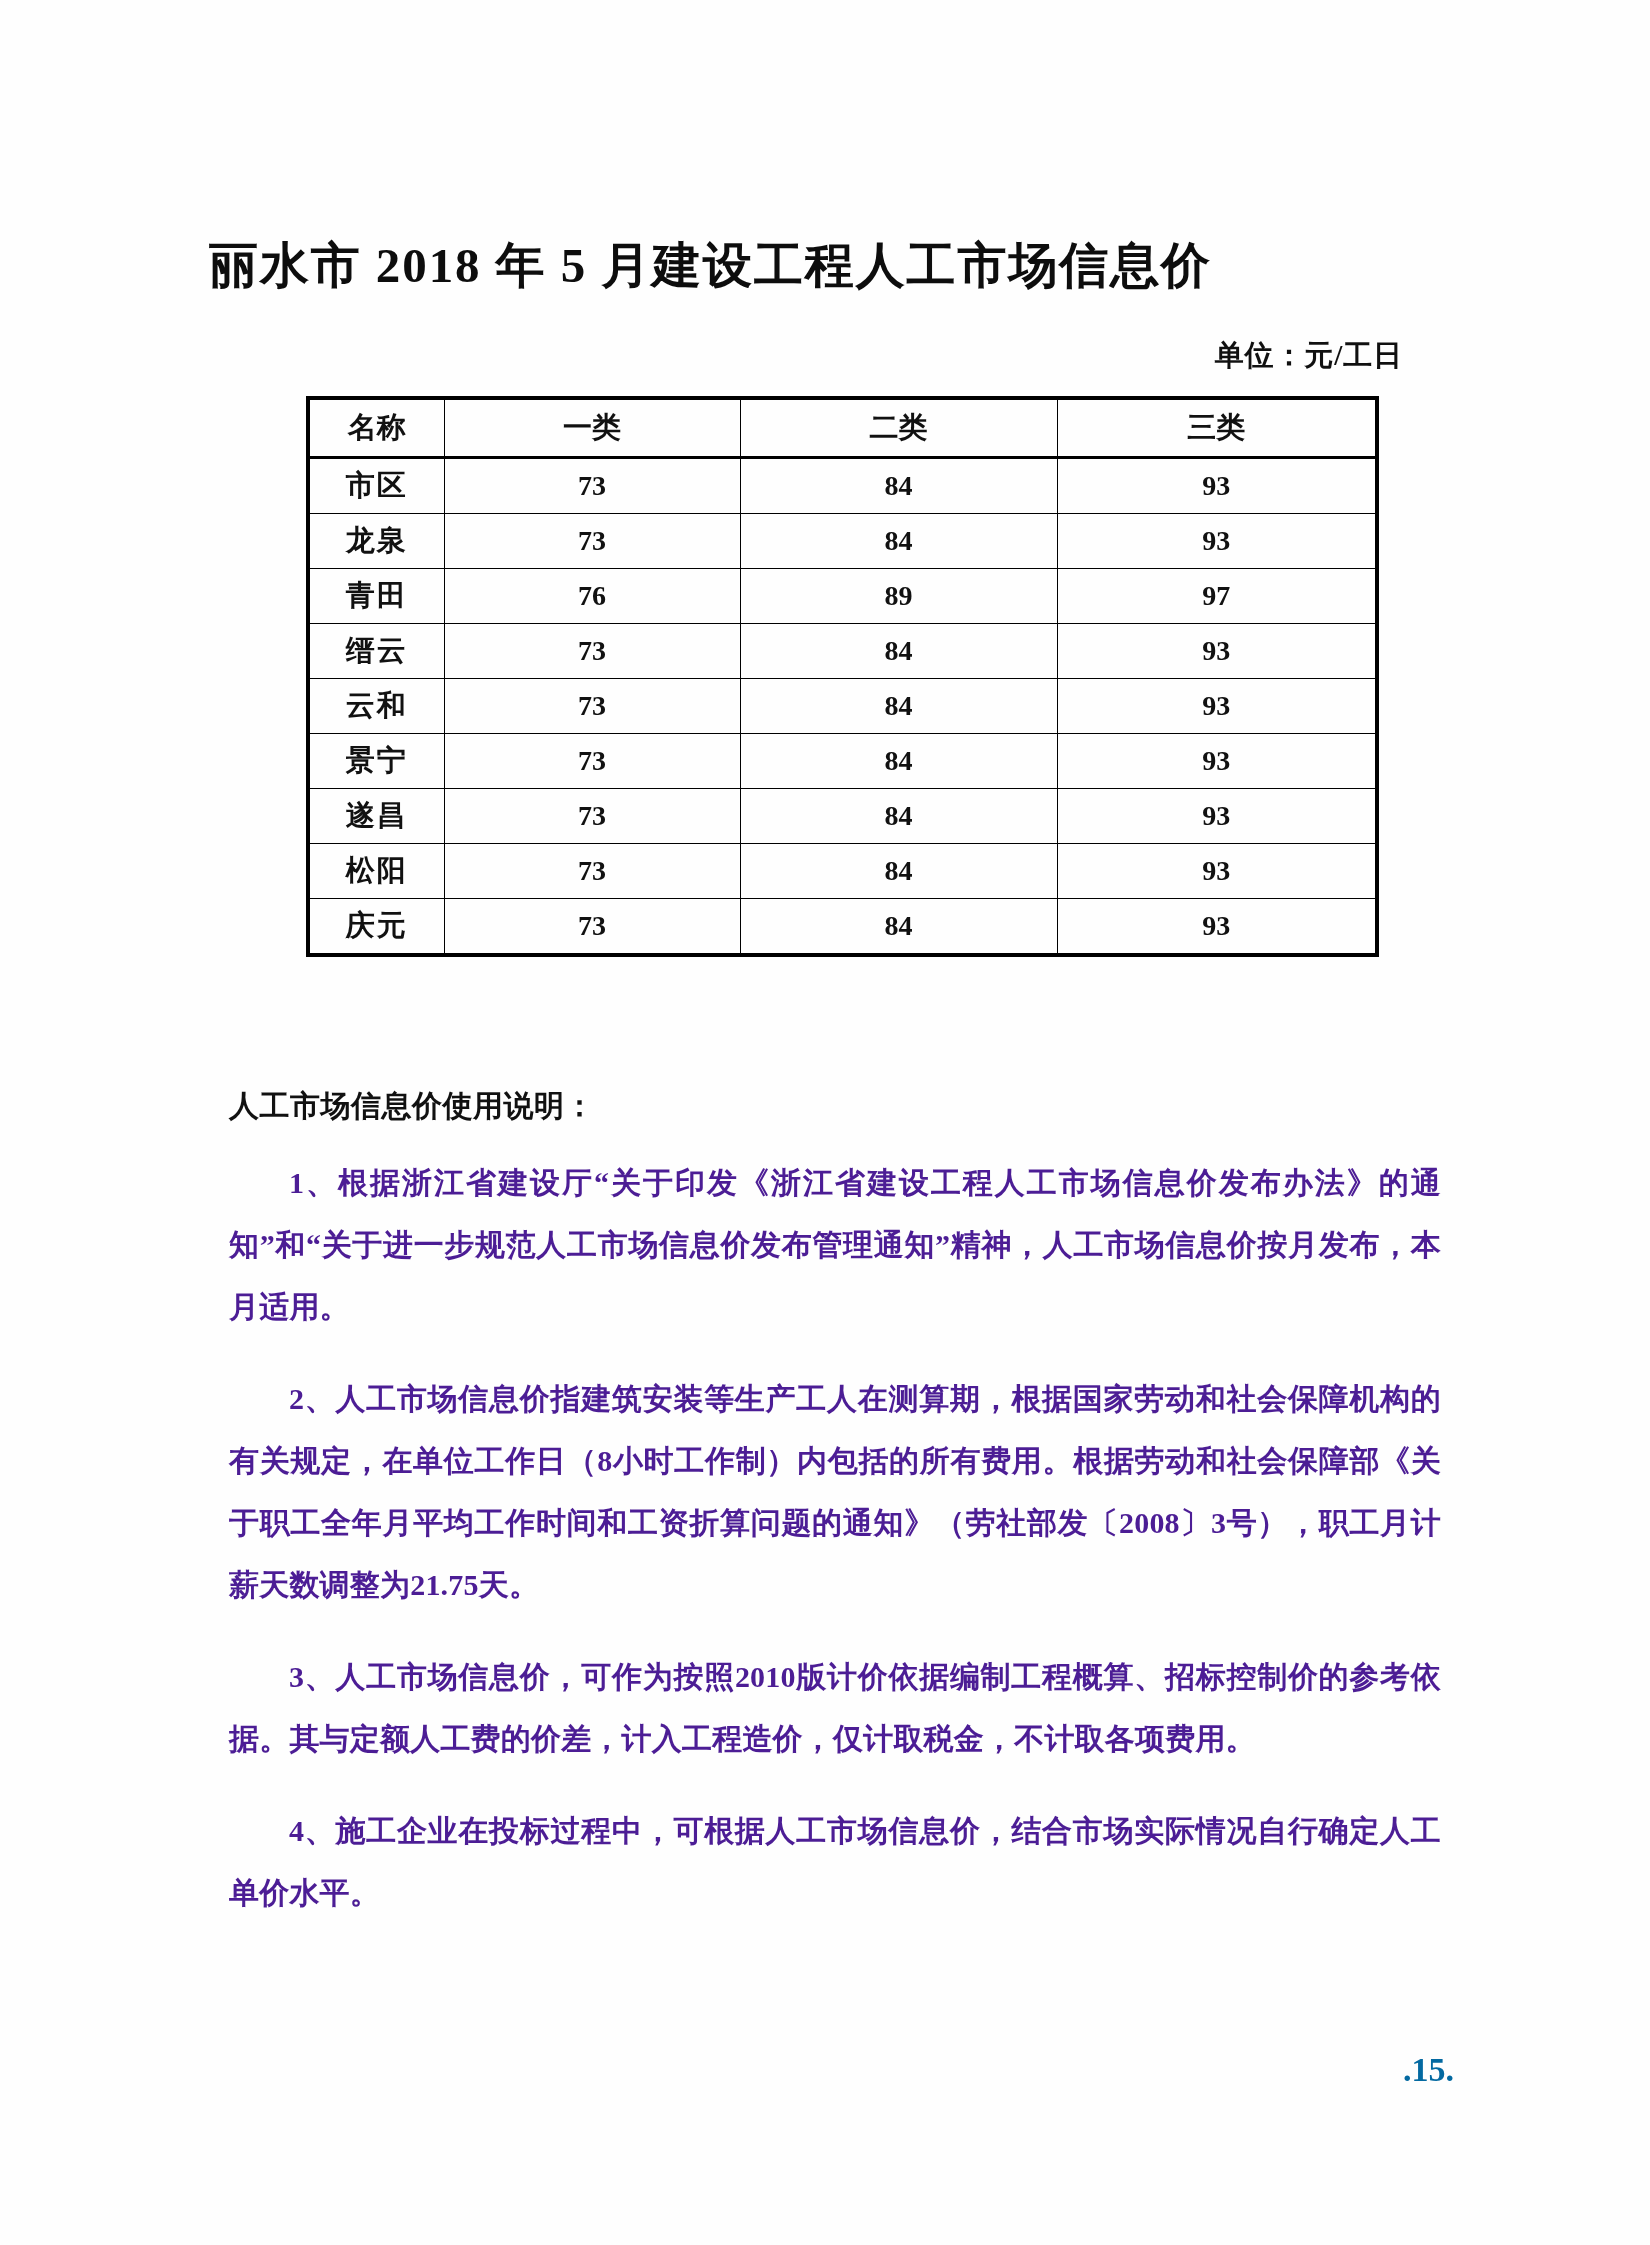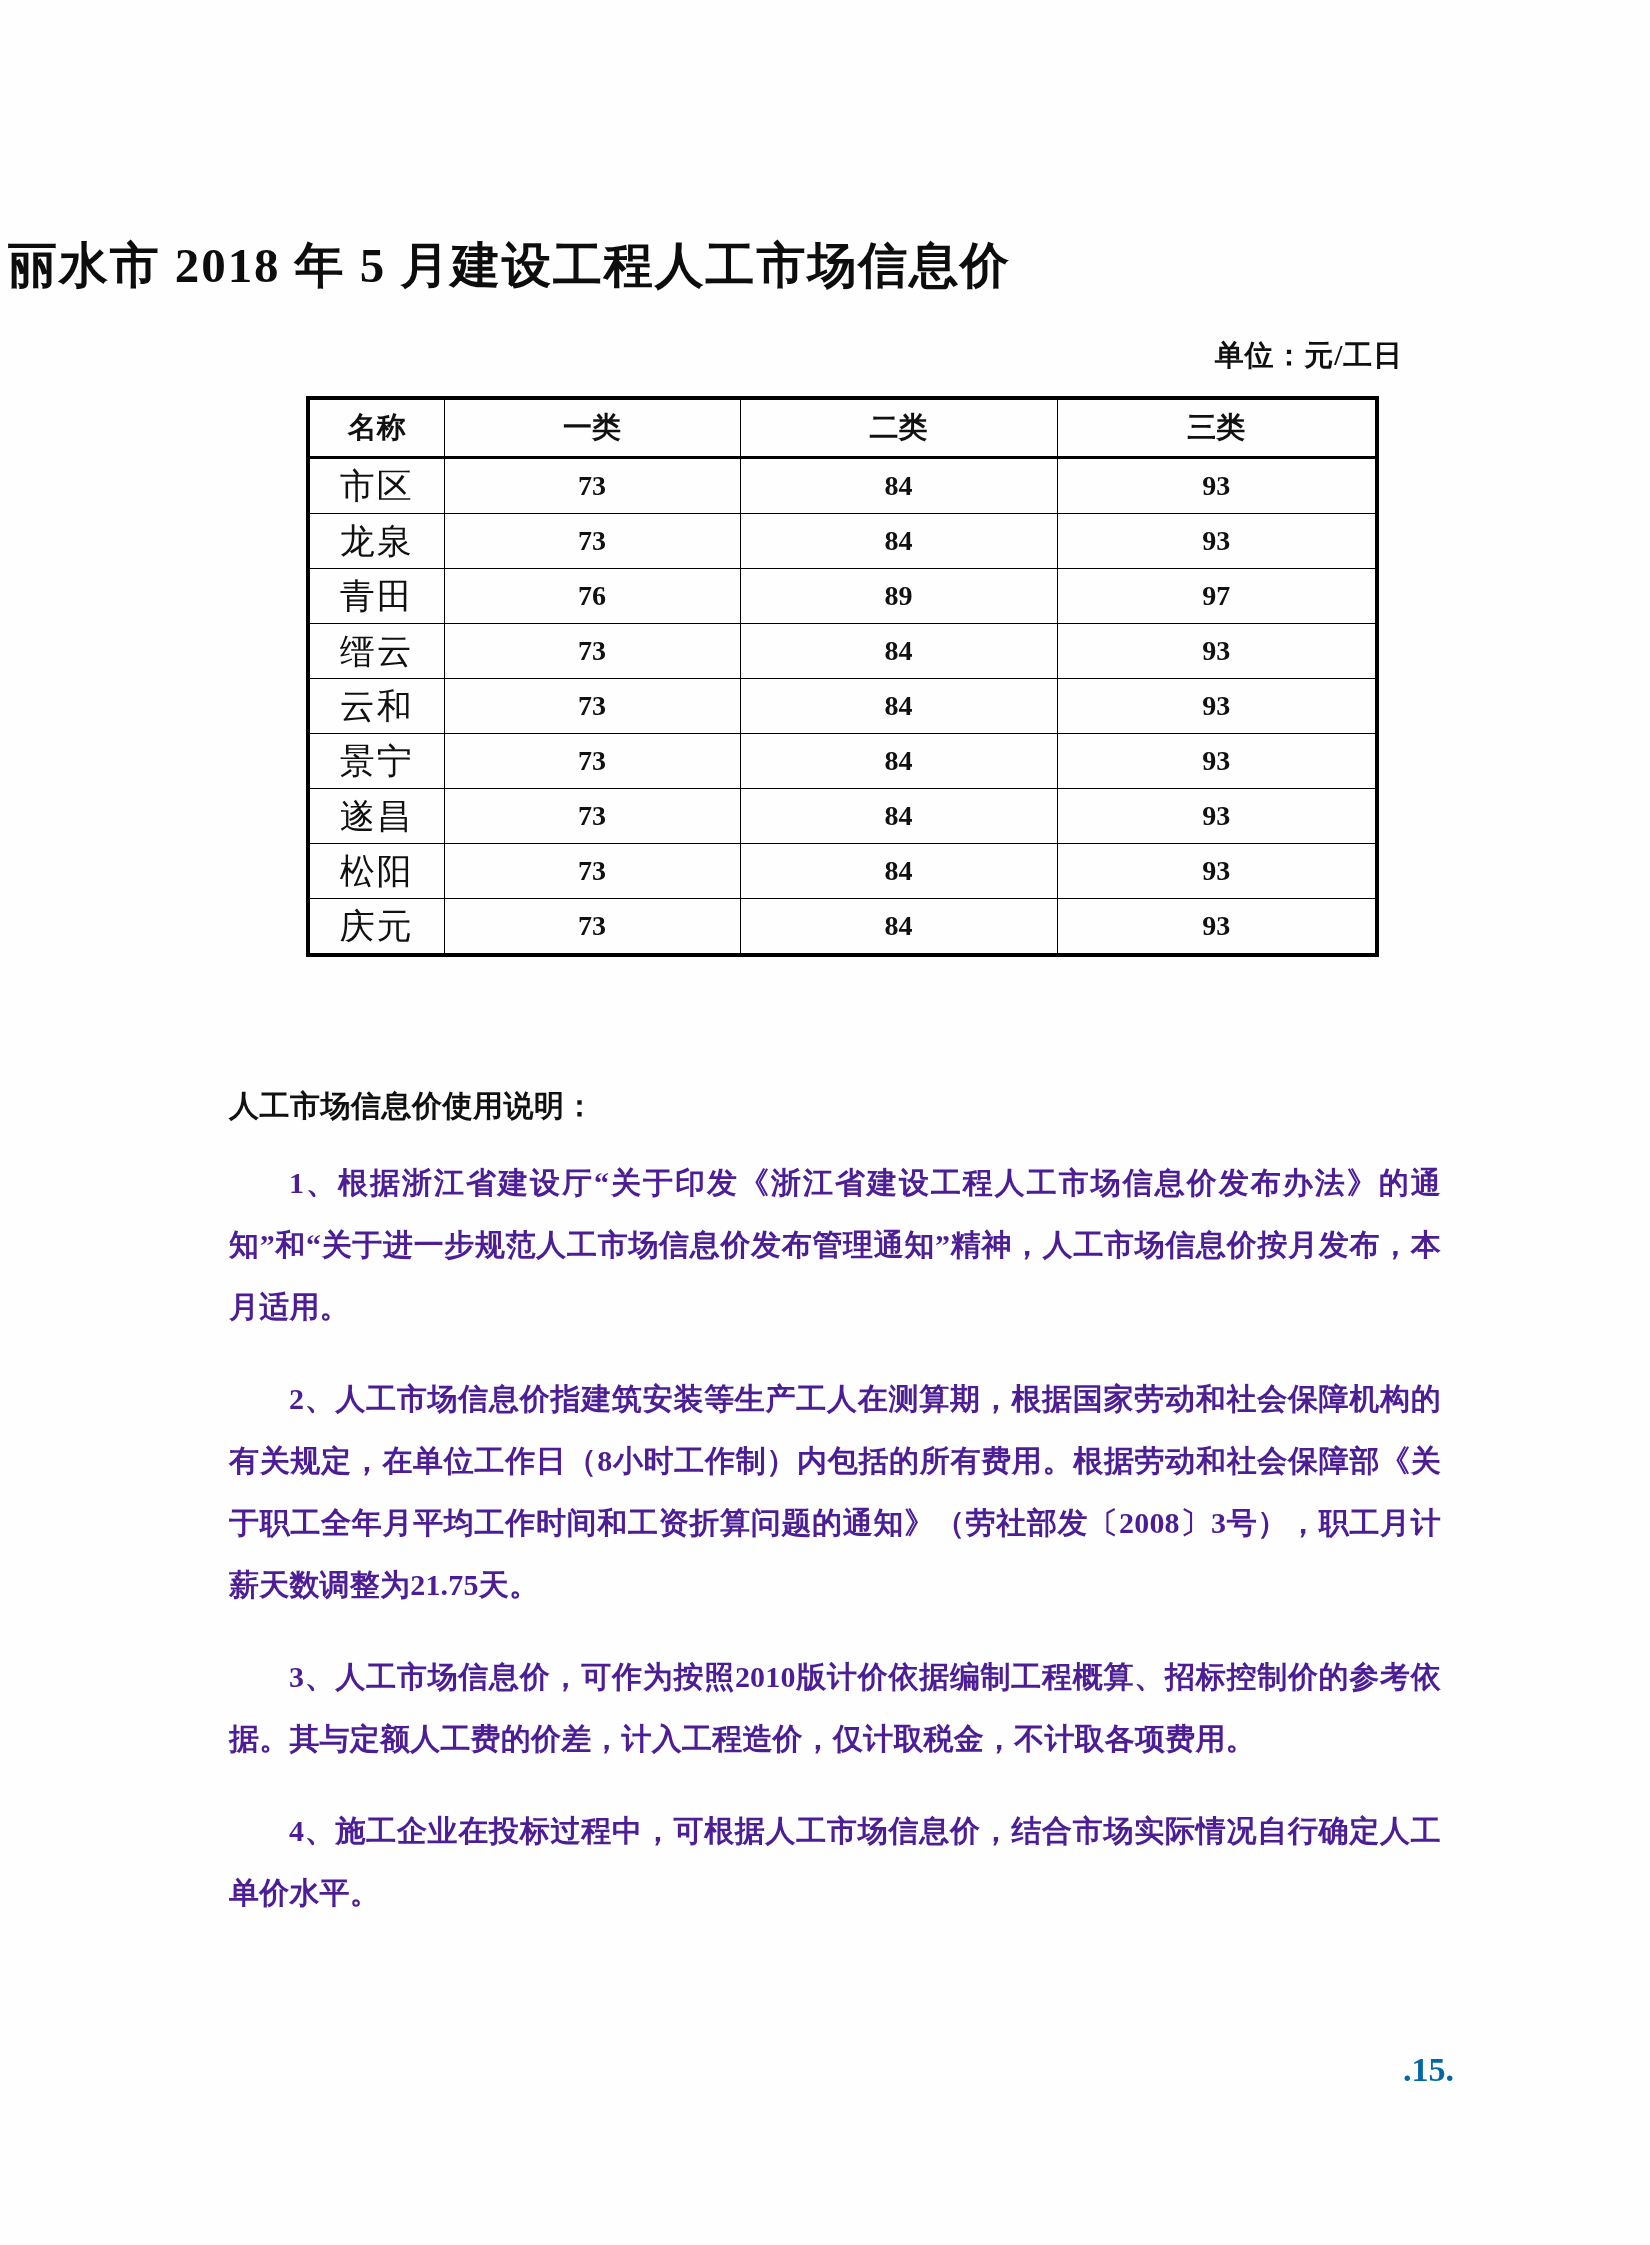--- a/index.html
+++ b/index.html
@@ -19,22 +19,23 @@
   .page {
     position: absolute;
     inset: 0;
     background: #fefefe;
   }
 
   
   .doc-title {
     position: absolute;
     top: 233px;
-    left: 8px;
+    left: 0;
     width: 1421px;
+    text-align: center;
     font-family: "Liberation Serif", "DejaVu Serif", serif;
     font-size: 49px;
     font-weight: bold;
     letter-spacing: 1.9px;
     color: #0d0d0d;
     white-space: nowrap;
   }
 
   
   .unit-caption {
@@ -77,22 +78,22 @@
     color: #111;
     padding: 0;
   }
   table.price-table thead td {
     font-weight: bold;
     font-size: 29px;
     height: 56px;
     border-bottom: 3.7px solid #000;
   }
   table.price-table td.name-cell {
-    font-weight: normal;
-    font-size: 35px;
+    font-weight: bold;
+    font-size: 29px;
     letter-spacing: 1.9px;
   }
   table.price-table td.num-cell {
     font-weight: bold;
     font-size: 28px;
     font-family: "Liberation Serif", "DejaVu Serif", serif;
     margin-left: 43px;
   }
 
   

